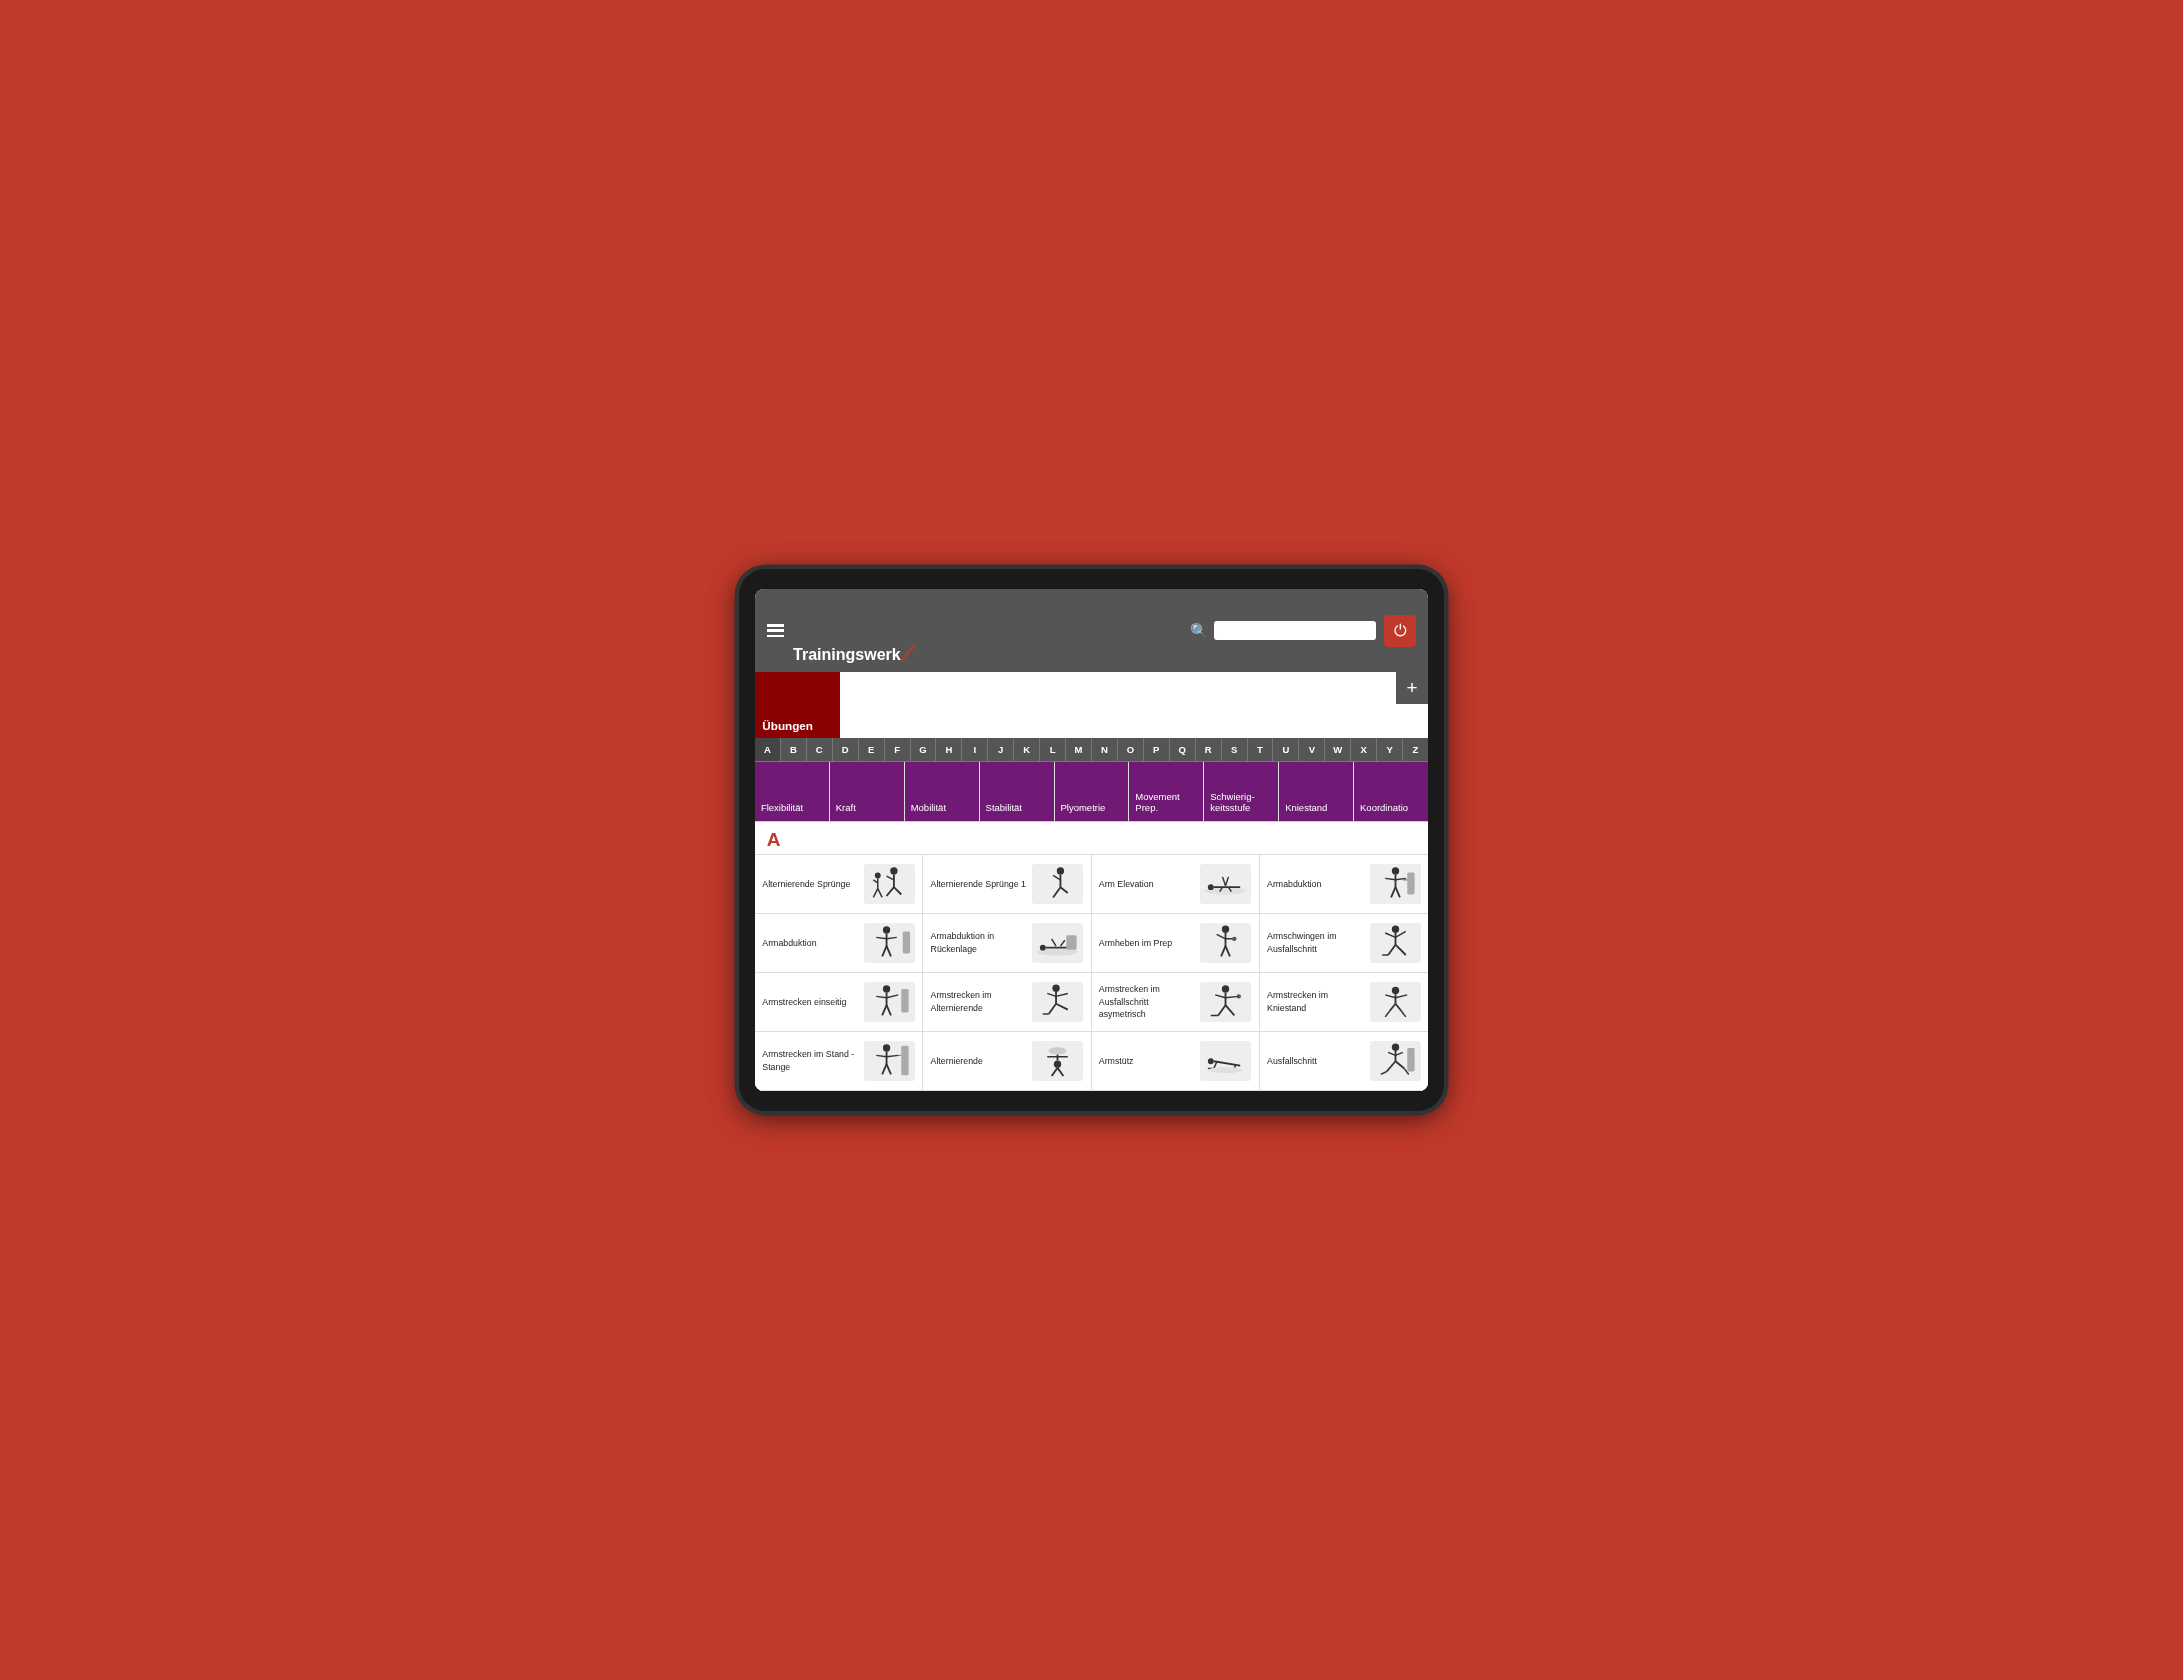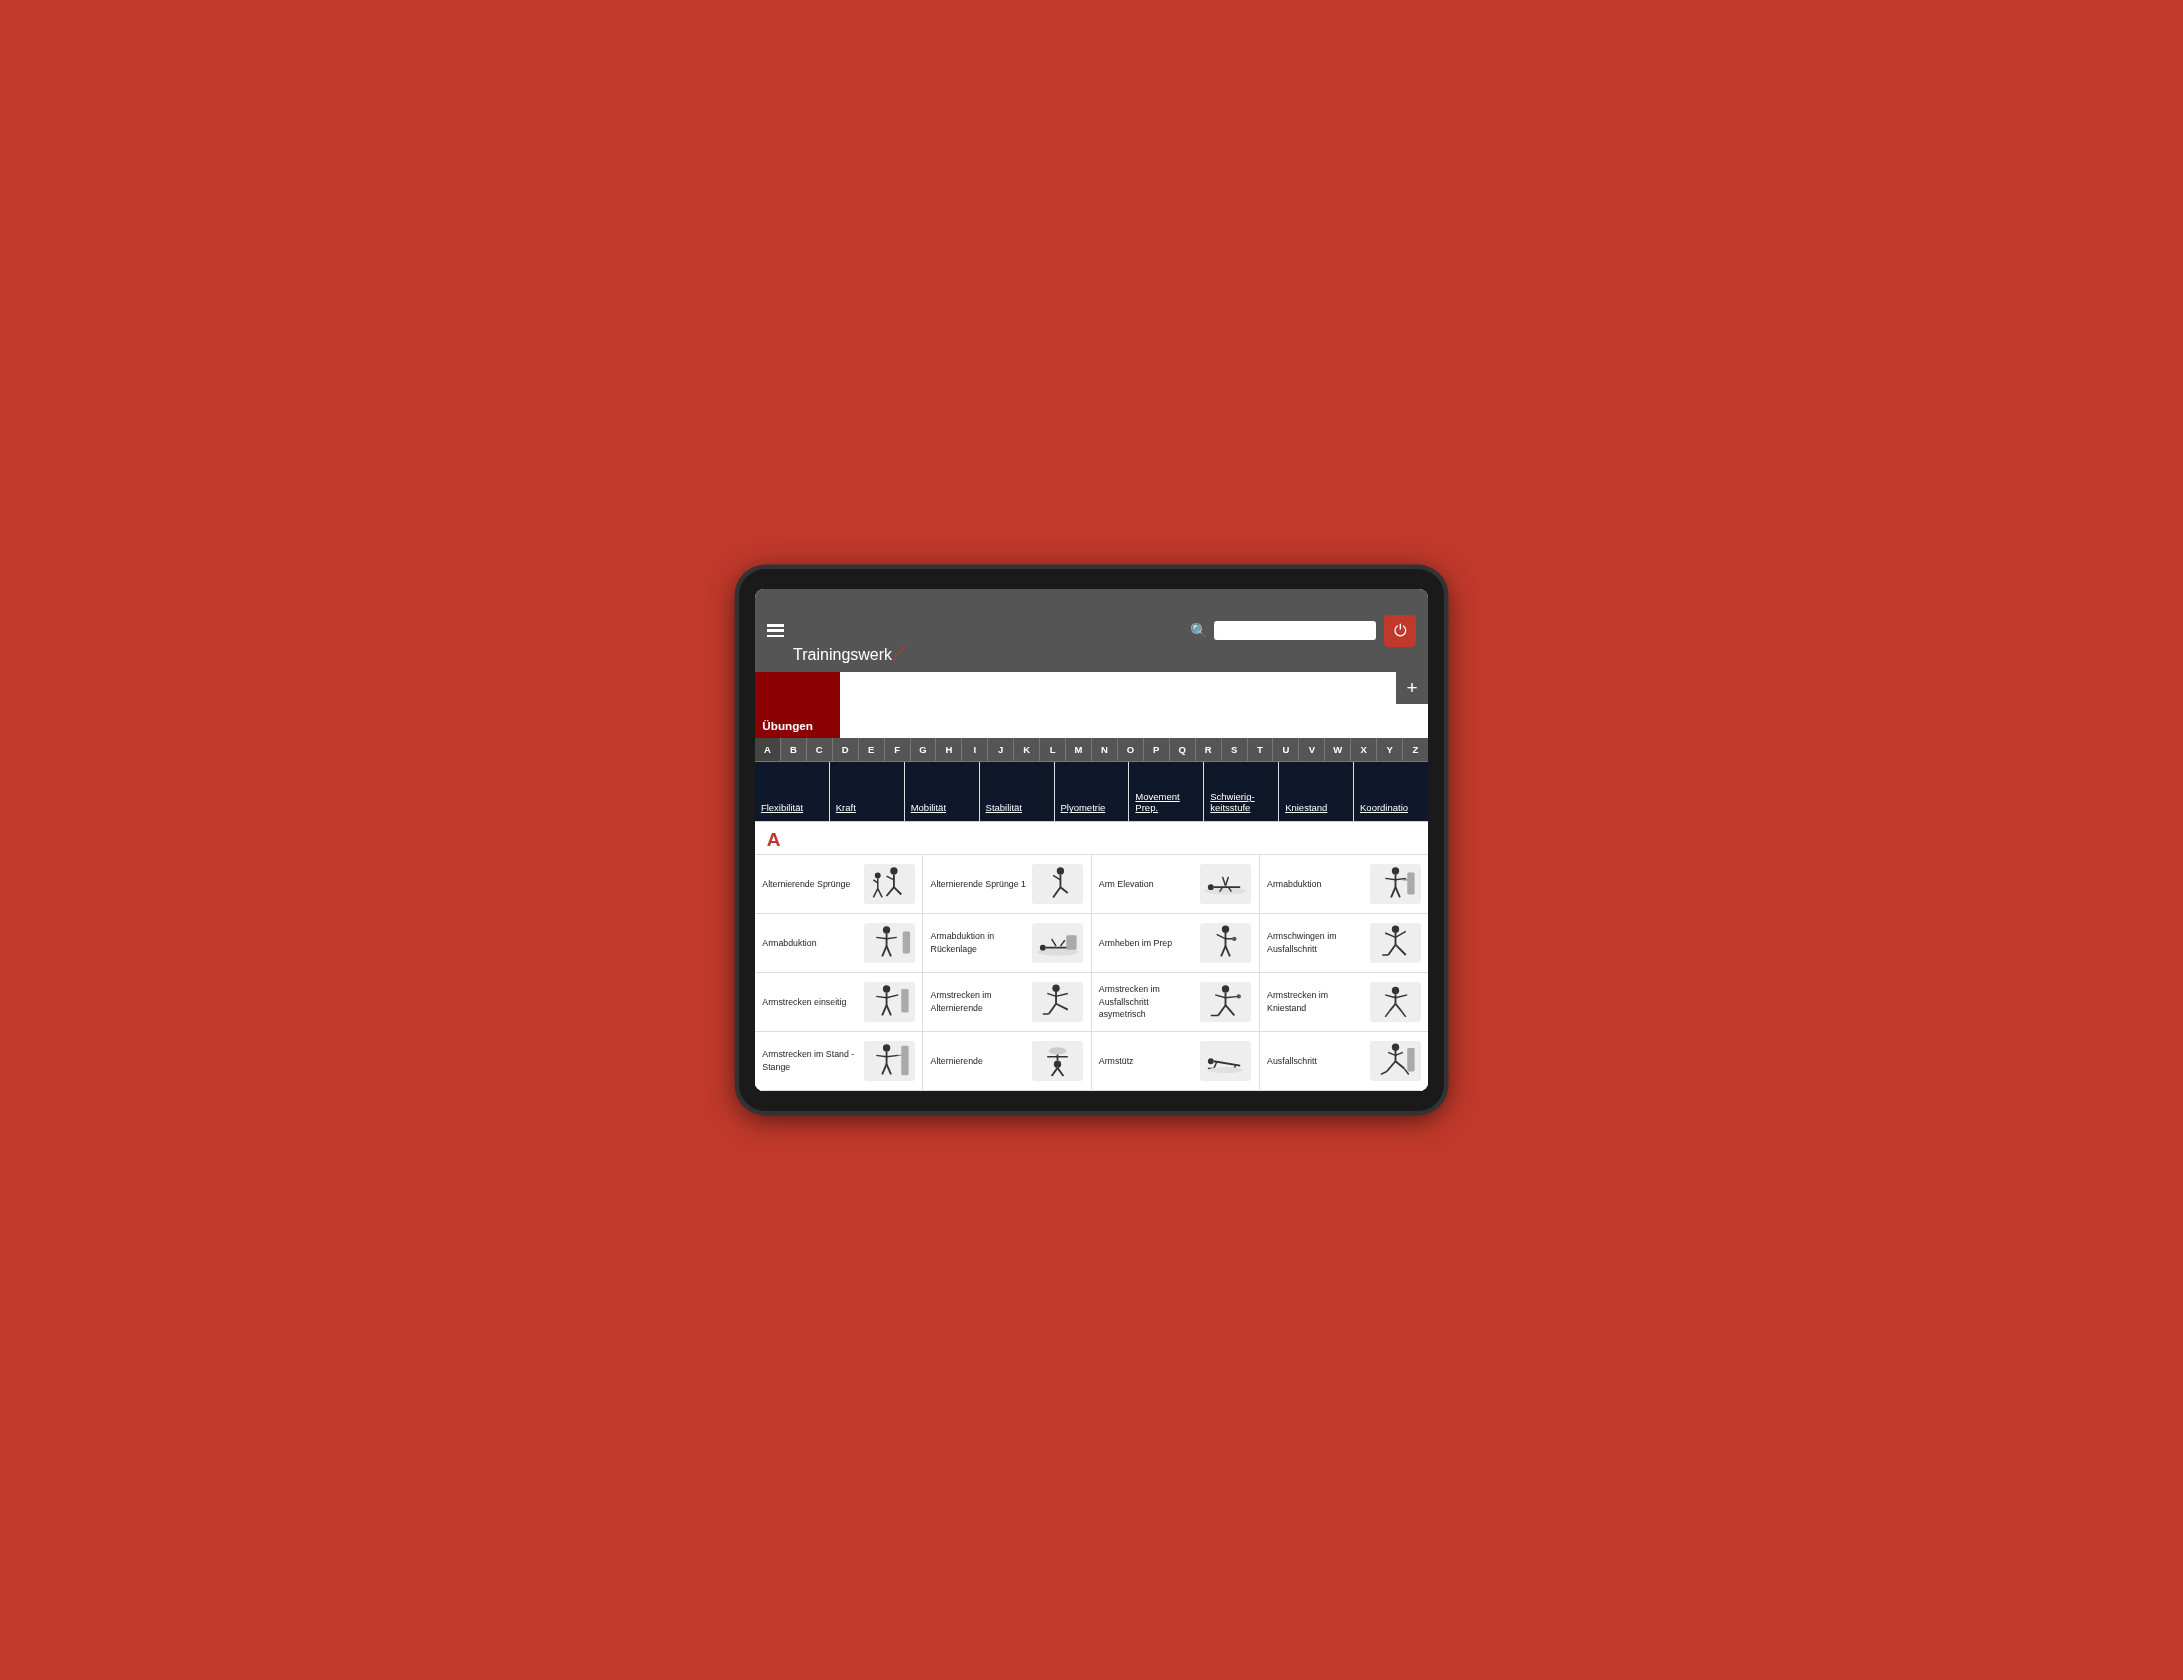--- a/index.html
+++ b/index.html
@@ -42,21 +42,21 @@
     }
     .hamburger-icon span {
       display: block;
       width: 17.6px;
       height: 2.2px;
       background: #fff;
     }
     .logo-text {
       color: #fff;
       font-size: 16px;
-      font-weight: normal;
+      font-weight: bold;
       flex: 1;
       margin-top: 44px;
     }
     .search-bar {
       display: flex;
       align-items: center;
       background: transparent;
       border: none;
       gap: 4.4px;
     }
@@ -147,27 +147,26 @@
       display: flex;
       background: #fff;
       border-bottom: 1.5px solid #ccc;
     }
     .filter-item {
       flex: 1;
       padding: 10.3px 5.9px 7.3px 5.9px;
       font-size: 9.5px;
       color: #222;
       border-right: 0.7px solid #ddd;
-      background: #0f172a;
+      background: #701a75;
       color: #fff;
       min-height: 59px;
       display: flex;
       align-items: flex-end;
       cursor: pointer;
-      text-decoration: underline;
     }
     .filter-item:last-child { border-right: none; }
     
     .content-area {
       background: #fff;
       overflow-y: auto;
       max-height: 352px;
     }
     .section-letter {
       color: #c0392b;

